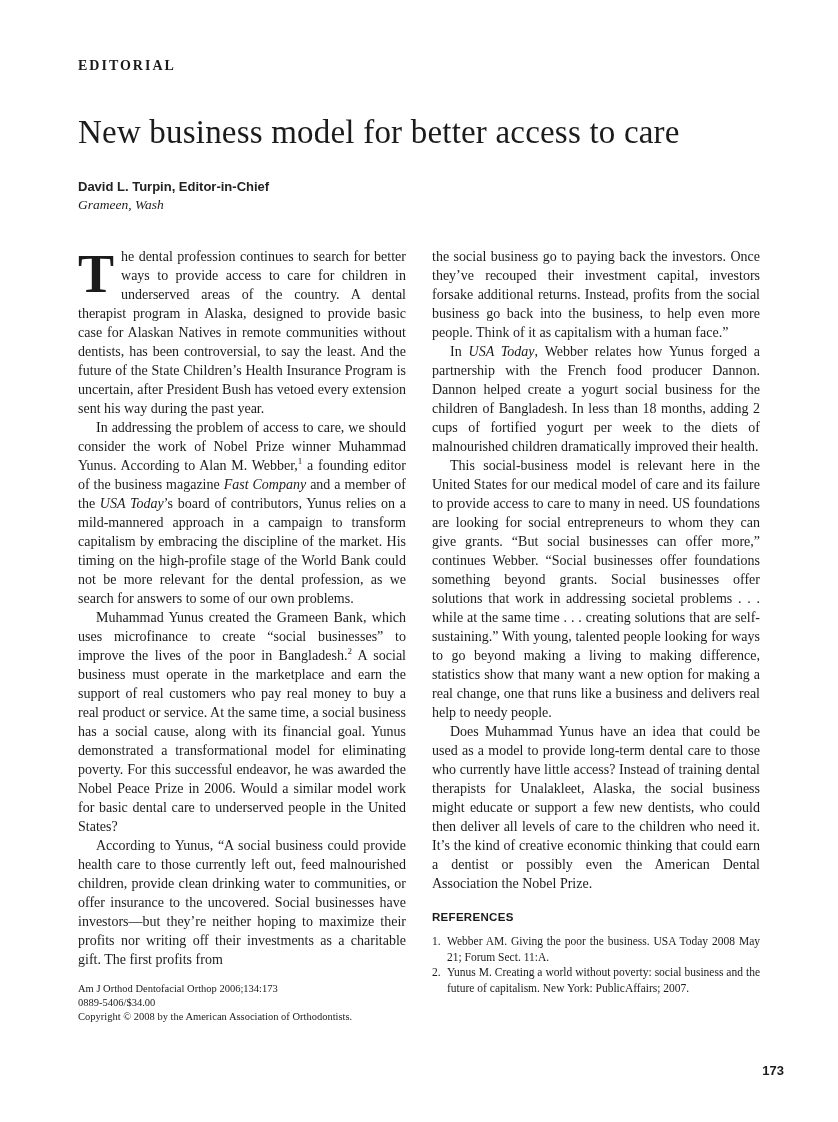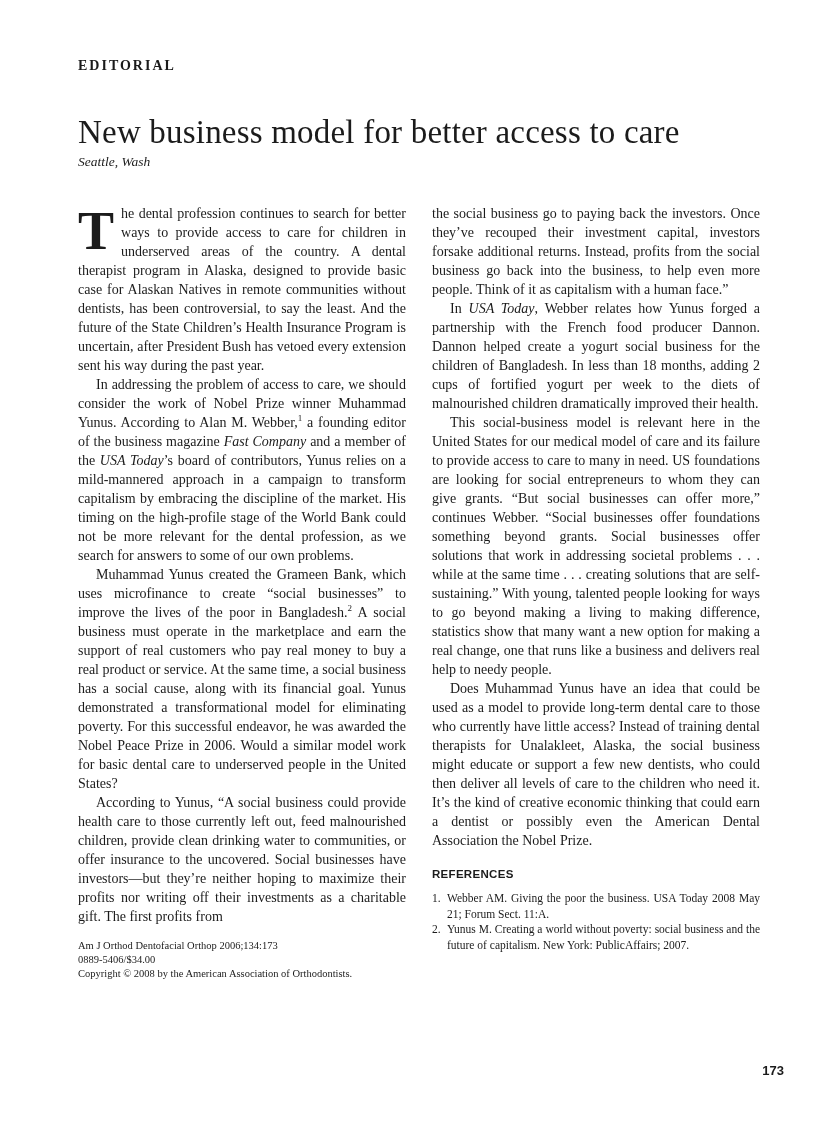--- a/index.html
+++ b/index.html
@@ -90,21 +90,22 @@
 </style>
 </head>
 <body>
 
 <div class="page">
 
   <div class="section-label">EDITORIAL</div>
 
   <h1 class="title">New business model for better access to care</h1>
 
-  <div class="location">Seattle, Wash</div>
+  <div class="author">David L. Turpin, Editor-in-Chief</div>
+  <div class="location">Grameen, Wash</div>
 
   <div class="columns">
 
     <div class="col">
       <p class="para">
         <span class="dropcap">T</span><span><span>he dental profession continues to search for better ways to provide access to care for children in underserved areas of the country. A dental therapist program in Alaska, designed to provide basic case for Alaskan Natives in remote communities without dentists, has been controversial, to say the least. And the future of the State Children’s Health Insurance Program is uncertain, after President Bush has vetoed every extension sent his way during the past year.</span></span>
       </p>
       <p class="para indent"><span>In addressing the problem of access to care, we should consider the work of Nobel Prize winner Muhammad Yunus. According to Alan M. Webber,</span><sup>1</sup><span> a founding editor of the business magazine </span><span class="it">Fast Company</span><span> and a member of the </span><span class="it">USA Today</span><span>’s board of contributors, Yunus relies on a mild-mannered approach in a campaign to transform capitalism by embracing the discipline of the market. His timing on the high-profile stage of the World Bank could not be more relevant for the dental profession, as we search for answers to some of our own problems.</span></p>
       <p class="para indent"><span>Muhammad Yunus created the Grameen Bank, which uses microfinance to create “social businesses” to improve the lives of the poor in Bangladesh.</span><sup>2</sup><span> A social business must operate in the marketplace and earn the support of real customers who pay real money to buy a real product or service. At the same time, a social business has a social cause, along with its financial goal. Yunus demonstrated a transformational model for eliminating poverty. For this successful endeavor, he was awarded the Nobel Peace Prize in 2006. Would a similar model work for basic dental care to underserved people in the United States?</span></p>
       <p class="para indent"><span>According to Yunus, “A social business could provide health care to those currently left out, feed malnourished children, provide clean drinking water to communities, or offer insurance to the uncovered. Social businesses have investors—but they’re neither hoping to maximize their profits nor writing off their investments as a charitable gift. The first profits from</span></p>

